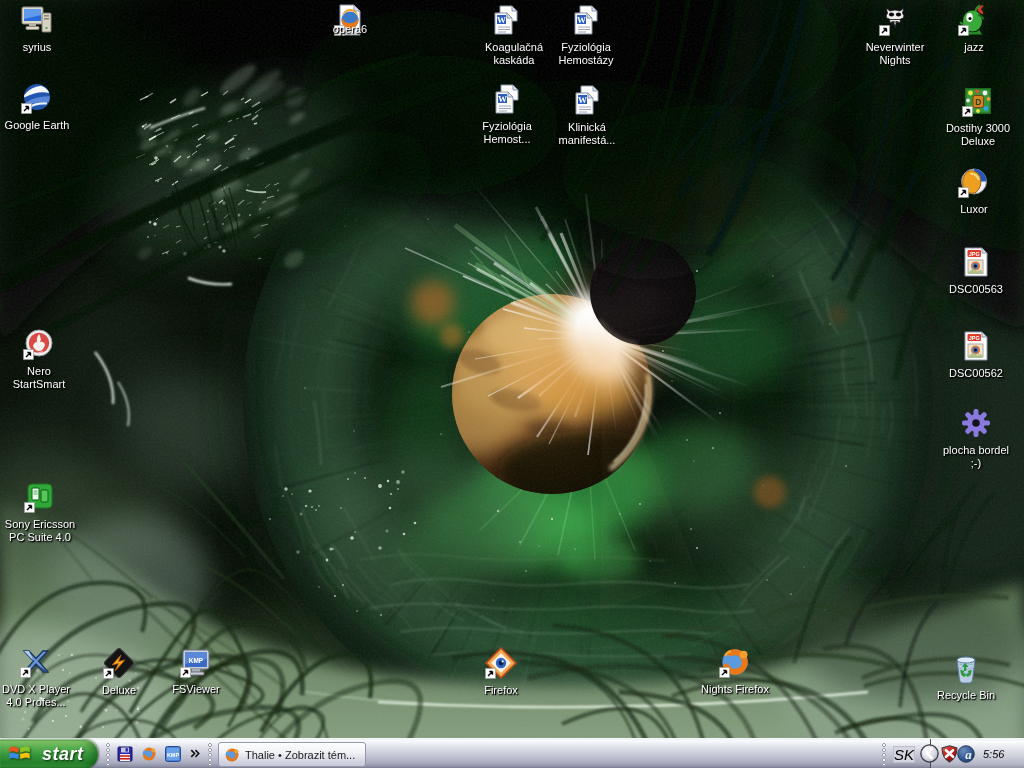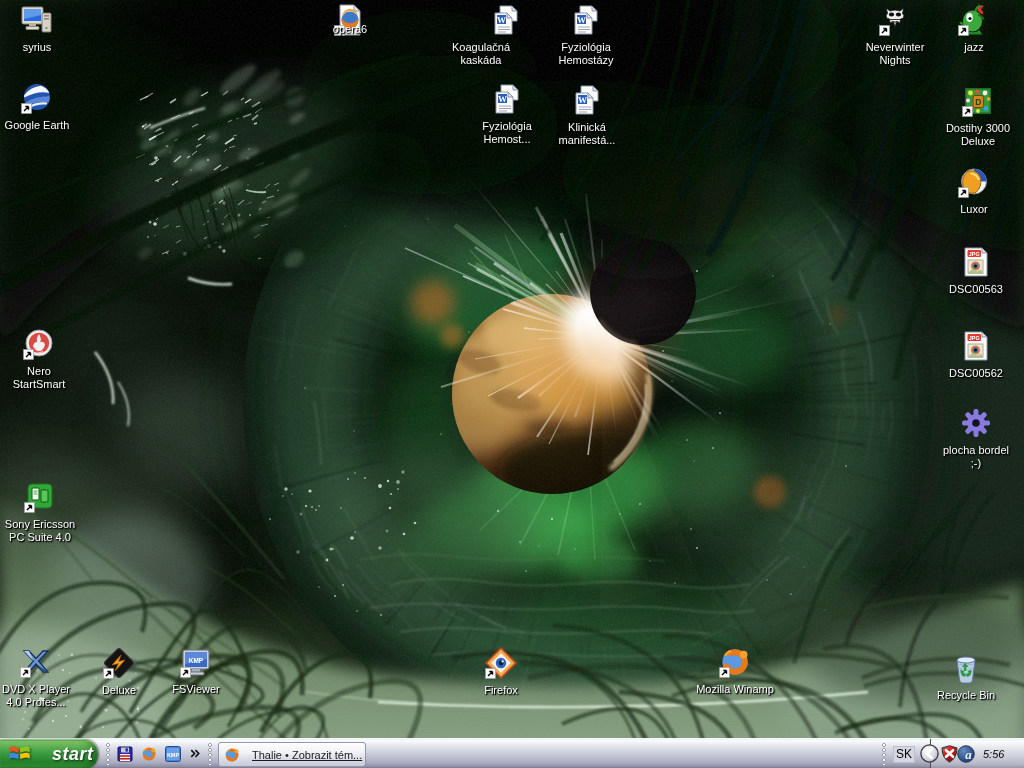--- a/index.html
+++ b/index.html
@@ -10,37 +10,37 @@
 .lab { position:absolute; width:120px; text-align:center; font-size:11px; line-height:13px;
   color:#fff; text-shadow: 1px 1px 1px #000, 1px 1px 2px #000; }
 #taskbar { position:absolute; left:0; top:738px; width:1024px; height:30px;
   background:linear-gradient(180deg,#eef0f5 0%,#fafbfd 6%,#dcdee8 30%,#c6c8d6 55%,#adafc1 80%,#8b8ea2 96%,#787b90 100%);
   border-top:1px solid #f6f7f9; }
 #startbtn { position:absolute; left:0; top:0; width:98px; height:30px; border-radius:0 14px 14px 0;
   background:linear-gradient(180deg,#3f9a3d 0%,#8fce6d 8%,#5cb254 26%,#37973c 52%,#27832e 78%,#349238 93%,#1d691f 100%);
   box-shadow: inset 0 1px 1px rgba(255,255,255,0.5), inset -5px 0 8px rgba(0,60,0,0.45), 1px 0 2px rgba(0,0,0,0.5);
   display:flex; align-items:center; }
 #startbtn .logo { margin-left:7px; margin-top:2px; filter:drop-shadow(1px 1px 1px rgba(0,0,0,0.55)); }
-#startbtn .txt { color:#fff; font-size:18px; font-weight:bold; font-style:italic; margin-left:20px;
+#startbtn .txt { color:#fff; font-size:18px; font-weight:bold; font-style:italic; margin-left:10px;
   text-shadow:1px 1px 2px rgba(0,0,0,0.7); letter-spacing:0.5px; }
 .grip { position:absolute; top:4px; width:4px; height:22px;
   background-image:radial-gradient(circle 1.3px at 2px 2px, #fdfdfe 0, #fdfdfe 1px, #9698aa 1.6px, transparent 2px);
   background-size:4px 5px; }
 .qlicon { position:absolute; top:7px; }
 #taskbtn { position:absolute; left:218px; top:3px; width:148px; height:25px; border-radius:3px;
   background:linear-gradient(180deg,#fdfdfe 0%,#f2f3f7 40%,#dadce6 70%,#c6c9d8 100%);
   border:1px solid #9597ab; box-shadow:inset 0 1px 0 #fff;
   display:flex; align-items:center; font-size:11px; color:#1a1a1a; }
 #taskbtn svg { margin-left:5px; flex:none; }
-#taskbtn span { margin-left:12px; white-space:nowrap;text-decoration:underline; }
+#taskbtn span { margin-left:5px; white-space:nowrap; }
 #traybg { position:absolute; left:930px; top:0; width:94px; height:30px;
   background:linear-gradient(180deg,#f0f1f6 0%,#fbfcfd 8%,#e0e2ea 35%,#ccced9 60%,#b2b4c4 85%,#8e919f 100%); }
 .trayel { position:absolute; top:7px; }
-#sk { position:absolute; left:893px; top:7px; width:22px; height:17px; font-size:12px; color:#000;
-  background:#d4d6e0; border:1px solid #bcbeca; text-align:center; line-height:15px; }
+#sk { position:absolute; left:893px; top:7px; width:22px; height:17px; font-size:15px; color:#000;
+  background:#d4d6e0; border:1px solid #bcbeca; text-align:center; line-height:15px;font-style:italic; }
 #clock { position:absolute; left:983px; top:9px; font-size:11px; color:#000;font-style:italic; }
 </style></head>
 <body>
 <svg id="wall" width="1024" height="738" viewBox="0 0 1024 738">
 <defs>
 <radialGradient id="irisg" cx="0.5" cy="0.5" r="0.5">
  <stop offset="0" stop-color="#040804"></stop>
  <stop offset="0.32" stop-color="#081009"></stop>
  <stop offset="0.46" stop-color="#102012"></stop>
  <stop offset="0.62" stop-color="#1d3a25"></stop>
@@ -1116,21 +1116,21 @@
 <path d="M17,9 l5,5 h-5 z" fill="#d8e0ec" stroke="#8a94a8"></path>
 <rect x="7" y="11" width="9" height="9" fill="#2a5dbc"></rect>
 <text x="11.5" y="18.6" font-family="Liberation Serif" font-size="9" font-weight="bold" fill="#fff" text-anchor="middle">W</text>
 <g stroke="#9aa4b8" stroke-width="1">
 <line x1="8" y1="23" x2="20" y2="23"></line>
         <line x1="8" y1="25.5" x2="20" y2="25.5"></line>
         <line x1="8" y1="28" x2="16" y2="28"></line>
 </g>
 </svg>
   </div>
-<div class="lab" style="left:421px;top:41px">Koagulačná<br>kaskáda</div>
+<div class="lab" style="left:454px;top:41px">Koagulačná<br>kaskáda</div>
 <div class="ic" style="left:570px;top:4px">
     <svg width="32" height="32" viewBox="0 0 32 32">
 <path d="M10,2 h12 l5,5 v10 h-17 z" fill="#fff" stroke="#8a94a8"></path>
 <path d="M22,2 l5,5 h-5 z" fill="#d8e0ec" stroke="#8a94a8"></path>
 <path d="M5,9 h12 l5,5 v16 h-17 z" fill="#fff" stroke="#8a94a8"></path>
 <path d="M17,9 l5,5 h-5 z" fill="#d8e0ec" stroke="#8a94a8"></path>
 <rect x="7" y="11" width="9" height="9" fill="#2a5dbc"></rect>
 <text x="11.5" y="18.6" font-family="Liberation Serif" font-size="9" font-weight="bold" fill="#fff" text-anchor="middle">W</text>
 <g stroke="#9aa4b8" stroke-width="1">
 <line x1="8" y1="23" x2="20" y2="23"></line>
@@ -1191,21 +1191,21 @@
 <circle cx="16" cy="16" r="12.6" fill="#5a9ae0"></circle>
 <circle cx="16" cy="16" r="9.8" fill="none" stroke="#e87818" stroke-width="6" stroke-dasharray="46 15.5" stroke-dashoffset="20" stroke-linecap="round"></circle>
 <circle cx="24.6" cy="8.6" r="3.9" fill="#f6a02c"></circle>
 <path d="M6,10 q2,-4 6,-5" stroke="#f6a02c" stroke-width="2.4" fill="none"></path>
 <g>
         <rect x="0.5" y="21.5" width="10" height="10" fill="#fff" stroke="#9a9a9a" stroke-width="0.6"></rect>
         <path d="M3,29 L7.5,24.5 M7.5,24.5 v3.2 M7.5,24.5 h-3.2" stroke="#000" stroke-width="1.4" fill="none"></path>
       </g>
     </svg>
   </div>
-<div class="lab" style="left:675px;top:683px">Mozilla Winamp</div>
+<div class="lab" style="left:675px;top:683px">Nights Firefox</div>
 <div class="ic" style="left:879px;top:4px">
     <svg width="32" height="32" viewBox="0 0 32 32">
 <path d="M7,4 l4,3 q5,-2 10,0 l4,-3 -1.5,5 q2,2.5 1,5 l-3,1 -0.5,4 -3.5,-1.5 -1.5,6 -1.5,-6 -3.5,1.5 -0.5,-4 -3,-1 q-1,-2.5 1,-5 z" fill="#ececec" stroke="#111" stroke-width="0.8"></path>
 <ellipse cx="12.5" cy="10.5" rx="2.6" ry="2" fill="#0a0a0a"></ellipse>
 <ellipse cx="19.5" cy="10.5" rx="2.6" ry="2" fill="#0a0a0a"></ellipse>
 <path d="M11,15.5 h10 M12.5,18 h7" stroke="#333" stroke-width="1.2"></path>
 <g>
         <rect x="0.5" y="21.5" width="10" height="10" fill="#fff" stroke="#9a9a9a" stroke-width="0.6"></rect>
         <path d="M3,29 L7.5,24.5 M7.5,24.5 v3.2 M7.5,24.5 h-3.2" stroke="#000" stroke-width="1.4" fill="none"></path>
       </g>

